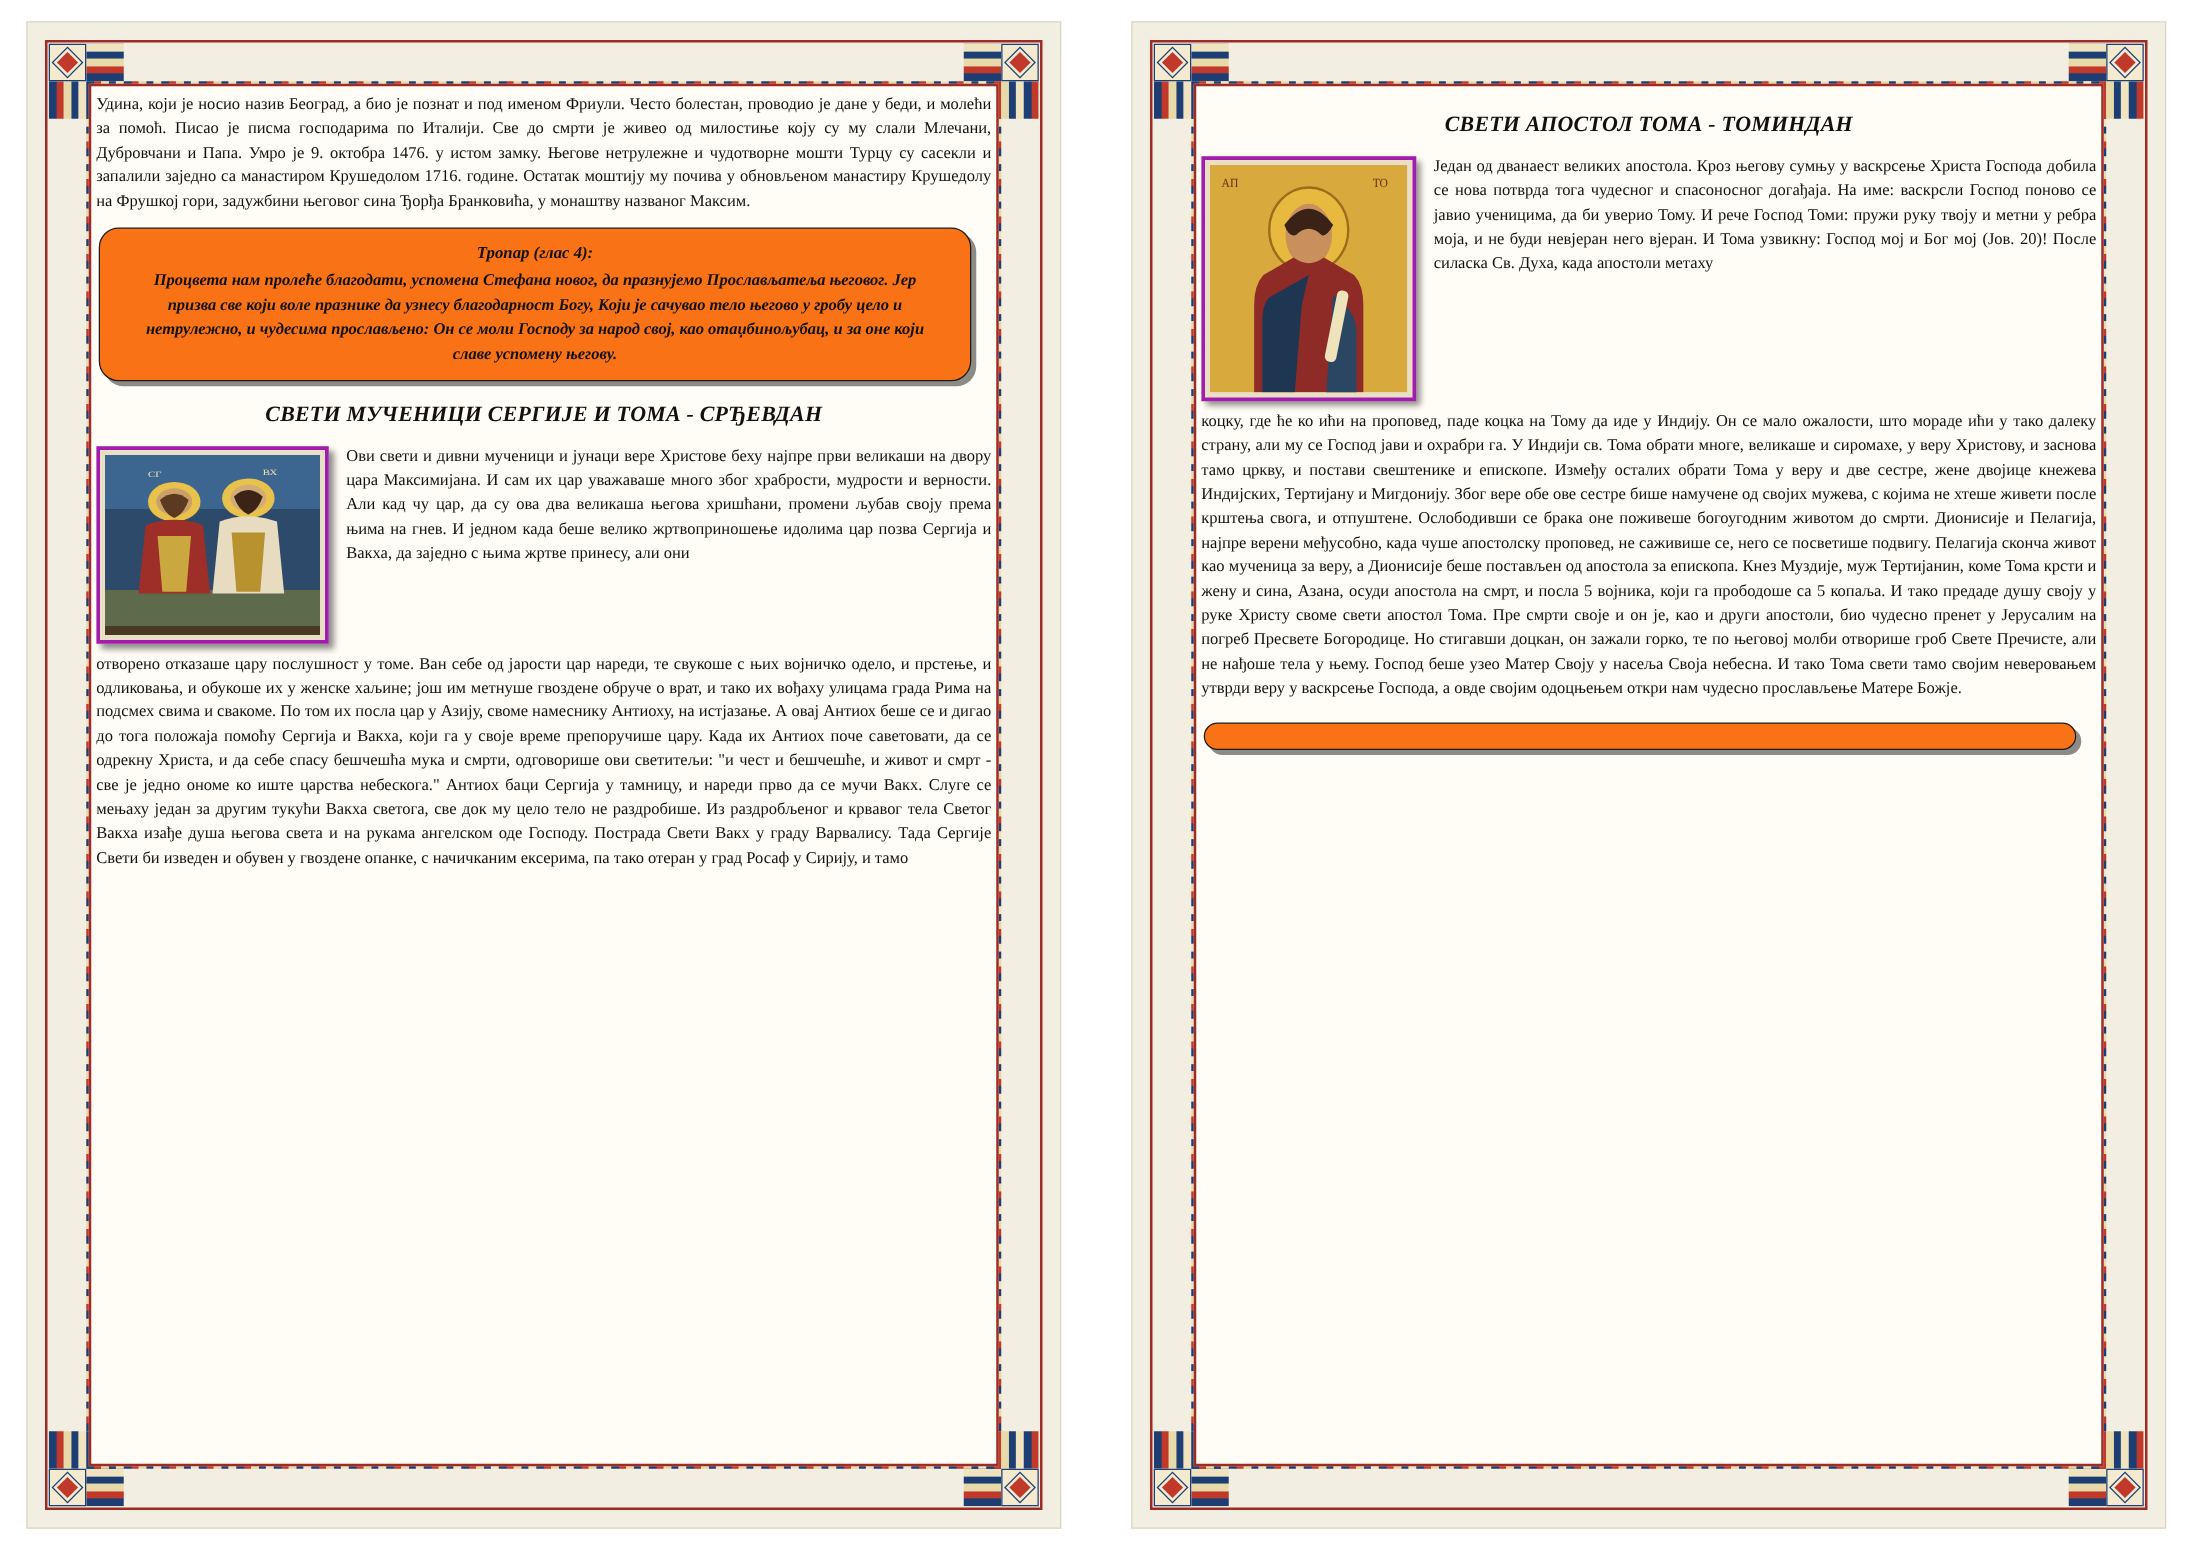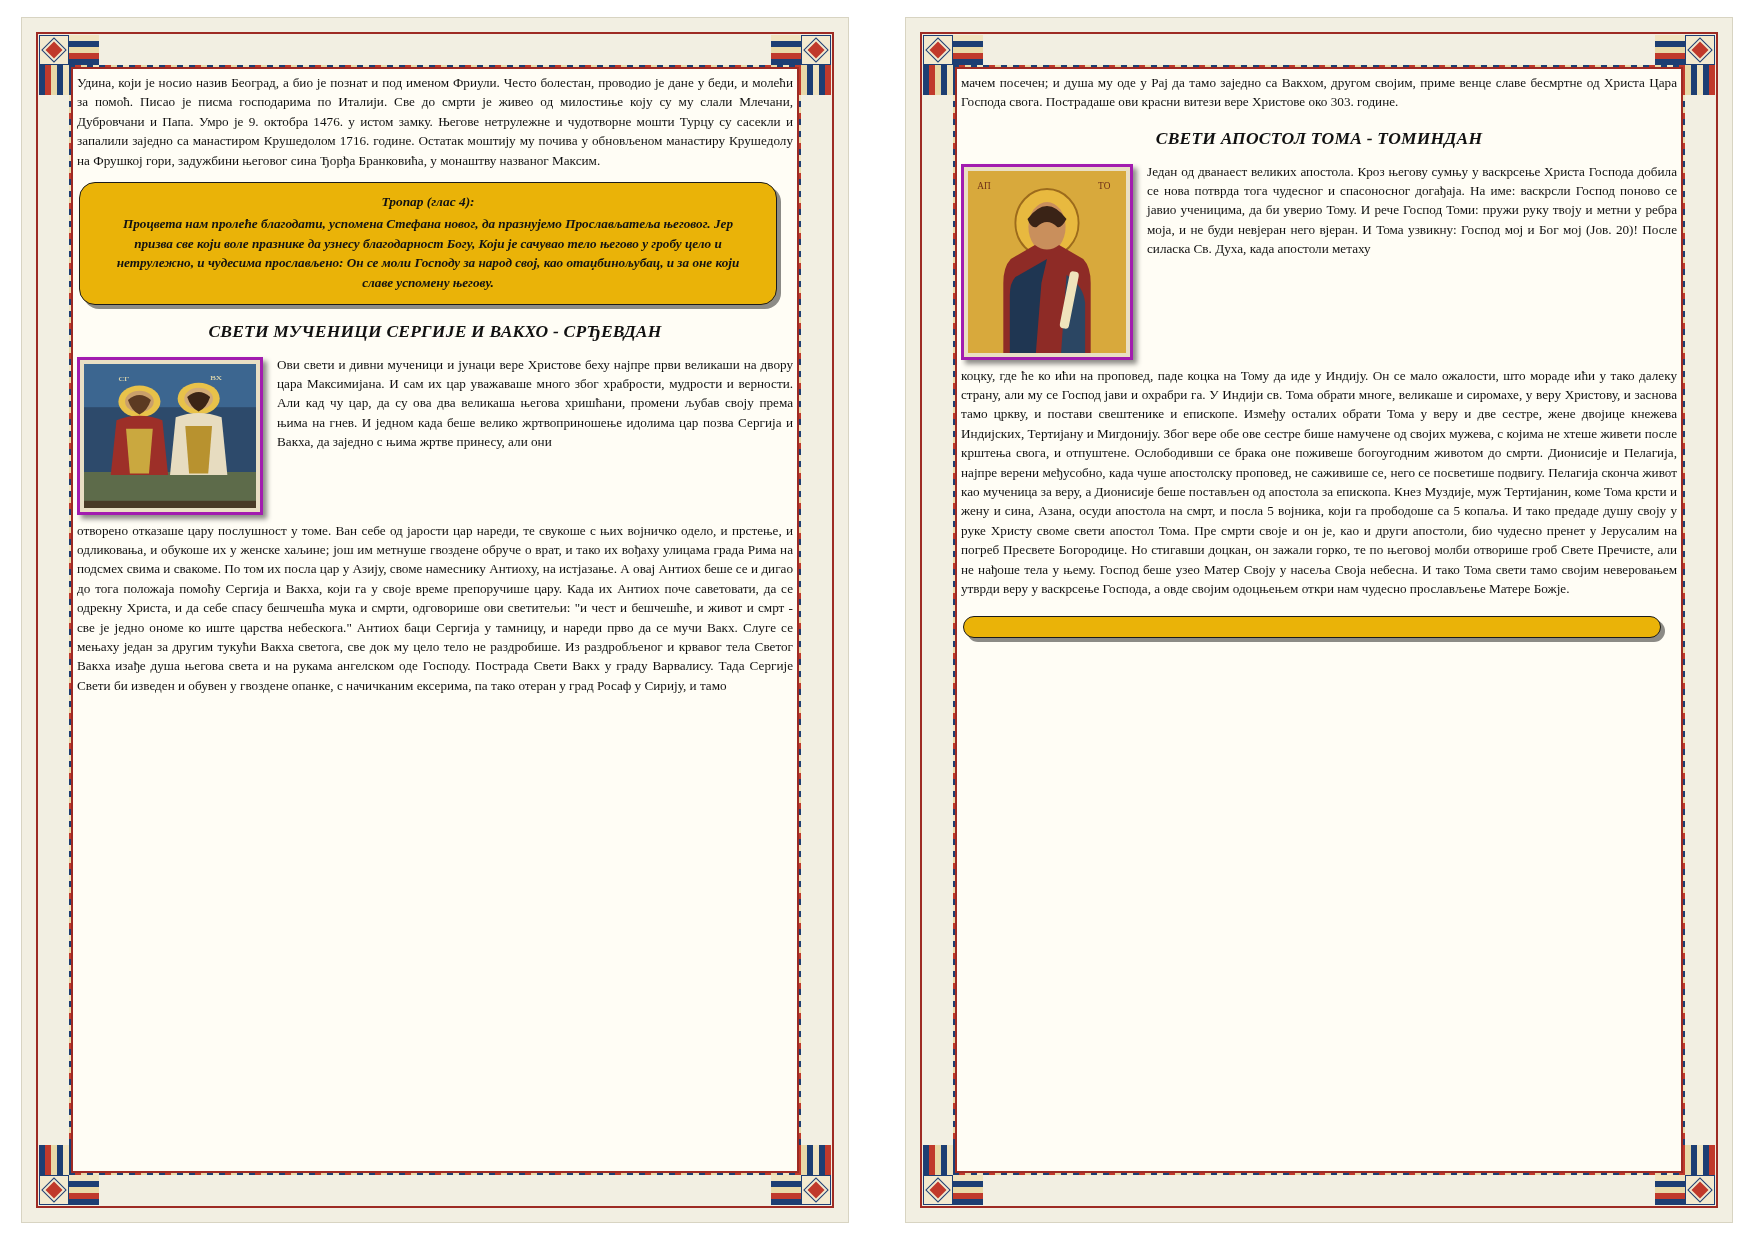--- a/index.html
+++ b/index.html
@@ -115,21 +115,21 @@
     margin: 0 0 2px 0;
     text-align: justify;
     text-justify: inter-word;
   }
   .hanging { text-indent: 0; }
 
   .troparion {
     margin: 12px 16px 14px 2px;
     border: 1.6px solid #1b1b1b;
     border-radius: 16px;
-    background: #eab308;
+    background: #f97316;
     padding: 9px 22px 11px 22px;
     box-shadow: 4px 4px 0 rgba(0,0,0,0.45);
     text-align: center;
   }
   .troparion .tr-title {
     font-style: italic;
     font-weight: bold;
     font-size: 13.4px;
     margin-bottom: 2px;
   }
@@ -189,21 +189,21 @@
 
     <div class="content">
 
       <p>Удина, који је носио назив Београд, а био је познат и под именом Фриули. Често болестан, проводио је дане у беди, и молећи за помоћ. Писао је писма господарима по Италији. Све до смрти је живео од милостиње коју су му слали Млечани, Дубровчани и Папа. Умро је 9. октобра 1476. у истом замку. Његове нетрулежне и чудотворне мошти Турцу су сасекли и запалили заједно са манастиром Крушедолом 1716. године. Остатак моштију му почива у обновљеном манастиру Крушедолу на Фрушкој гори, задужбини његовог сина Ђорђа Бранковића, у монаштву названог Максим.</p>
 
       <div class="troparion">
         <div class="tr-title">Тропар (глас 4):</div>
         <div class="tr-body">Процвета нам пролеће благодати, успомена Стефана новог, да празнујемо Прослављатеља његовог. Јер призва све који воле празнике да узнесу благодарност Богу, Који је сачувао тело његово у гробу цело и нетрулежно, и чудесима прослављено: Он се моли Господу за народ свој, као отаџбинољубац, и за оне који славе успомену његову.</div>
       </div>
 
-      <div class="section-title">СВЕТИ МУЧЕНИЦИ СЕРГИЈЕ И ВАКХО - СРЂЕВДАН</div>
+      <div class="section-title">СВЕТИ МУЧЕНИЦИ СЕРГИЈЕ И ТОМА - СРЂЕВДАН</div>
 
       <div class="clearfix">
         <figure class="icon-figure" style="margin-top:2px;">
           <div class="icon-art">
             <svg viewBox="0 0 180 200" width="100%" height="100%" preserveAspectRatio="none">
               <rect x="0" y="0" width="180" height="200" fill="#2d4a6b"></rect>
               <rect x="0" y="0" width="180" height="60" fill="#3c6690"></rect>
               <rect x="0" y="150" width="180" height="50" fill="#5d6b4a"></rect>
 
               <circle cx="58" cy="52" r="22" fill="#e8c24a"></circle>
@@ -235,21 +235,20 @@
     <div class="frame-outer"></div>
     <div class="frame-band"></div>
     <div class="frame-inner"></div>
     <div class="corner tl"></div>
     <div class="corner tr"></div>
     <div class="corner bl"></div>
     <div class="corner br"></div>
 
     <div class="content">
 
-      <p>мачем посечен; и душа му оде у Рај да тамо заједно са Вакхом, другом својим, приме венце славе бесмртне од Христа Цара Господа свога. Пострадаше ови красни витези вере Христове око 303. године.</p>
 
       <div class="section-title" style="margin-top:14px;">СВЕТИ АПОСТОЛ ТОМА - ТОМИНДАН</div>
 
       <div class="clearfix">
         <figure class="icon-figure right-page">
           <div class="icon-art">
             <svg viewBox="0 0 170 182" width="100%" height="100%" preserveAspectRatio="none">
               <rect x="0" y="0" width="170" height="182" fill="#d8a93c"></rect>
               <rect x="0" y="0" width="170" height="182" fill="none"></rect>
               <circle cx="85" cy="52" r="34" fill="#e8b93f"></circle>

